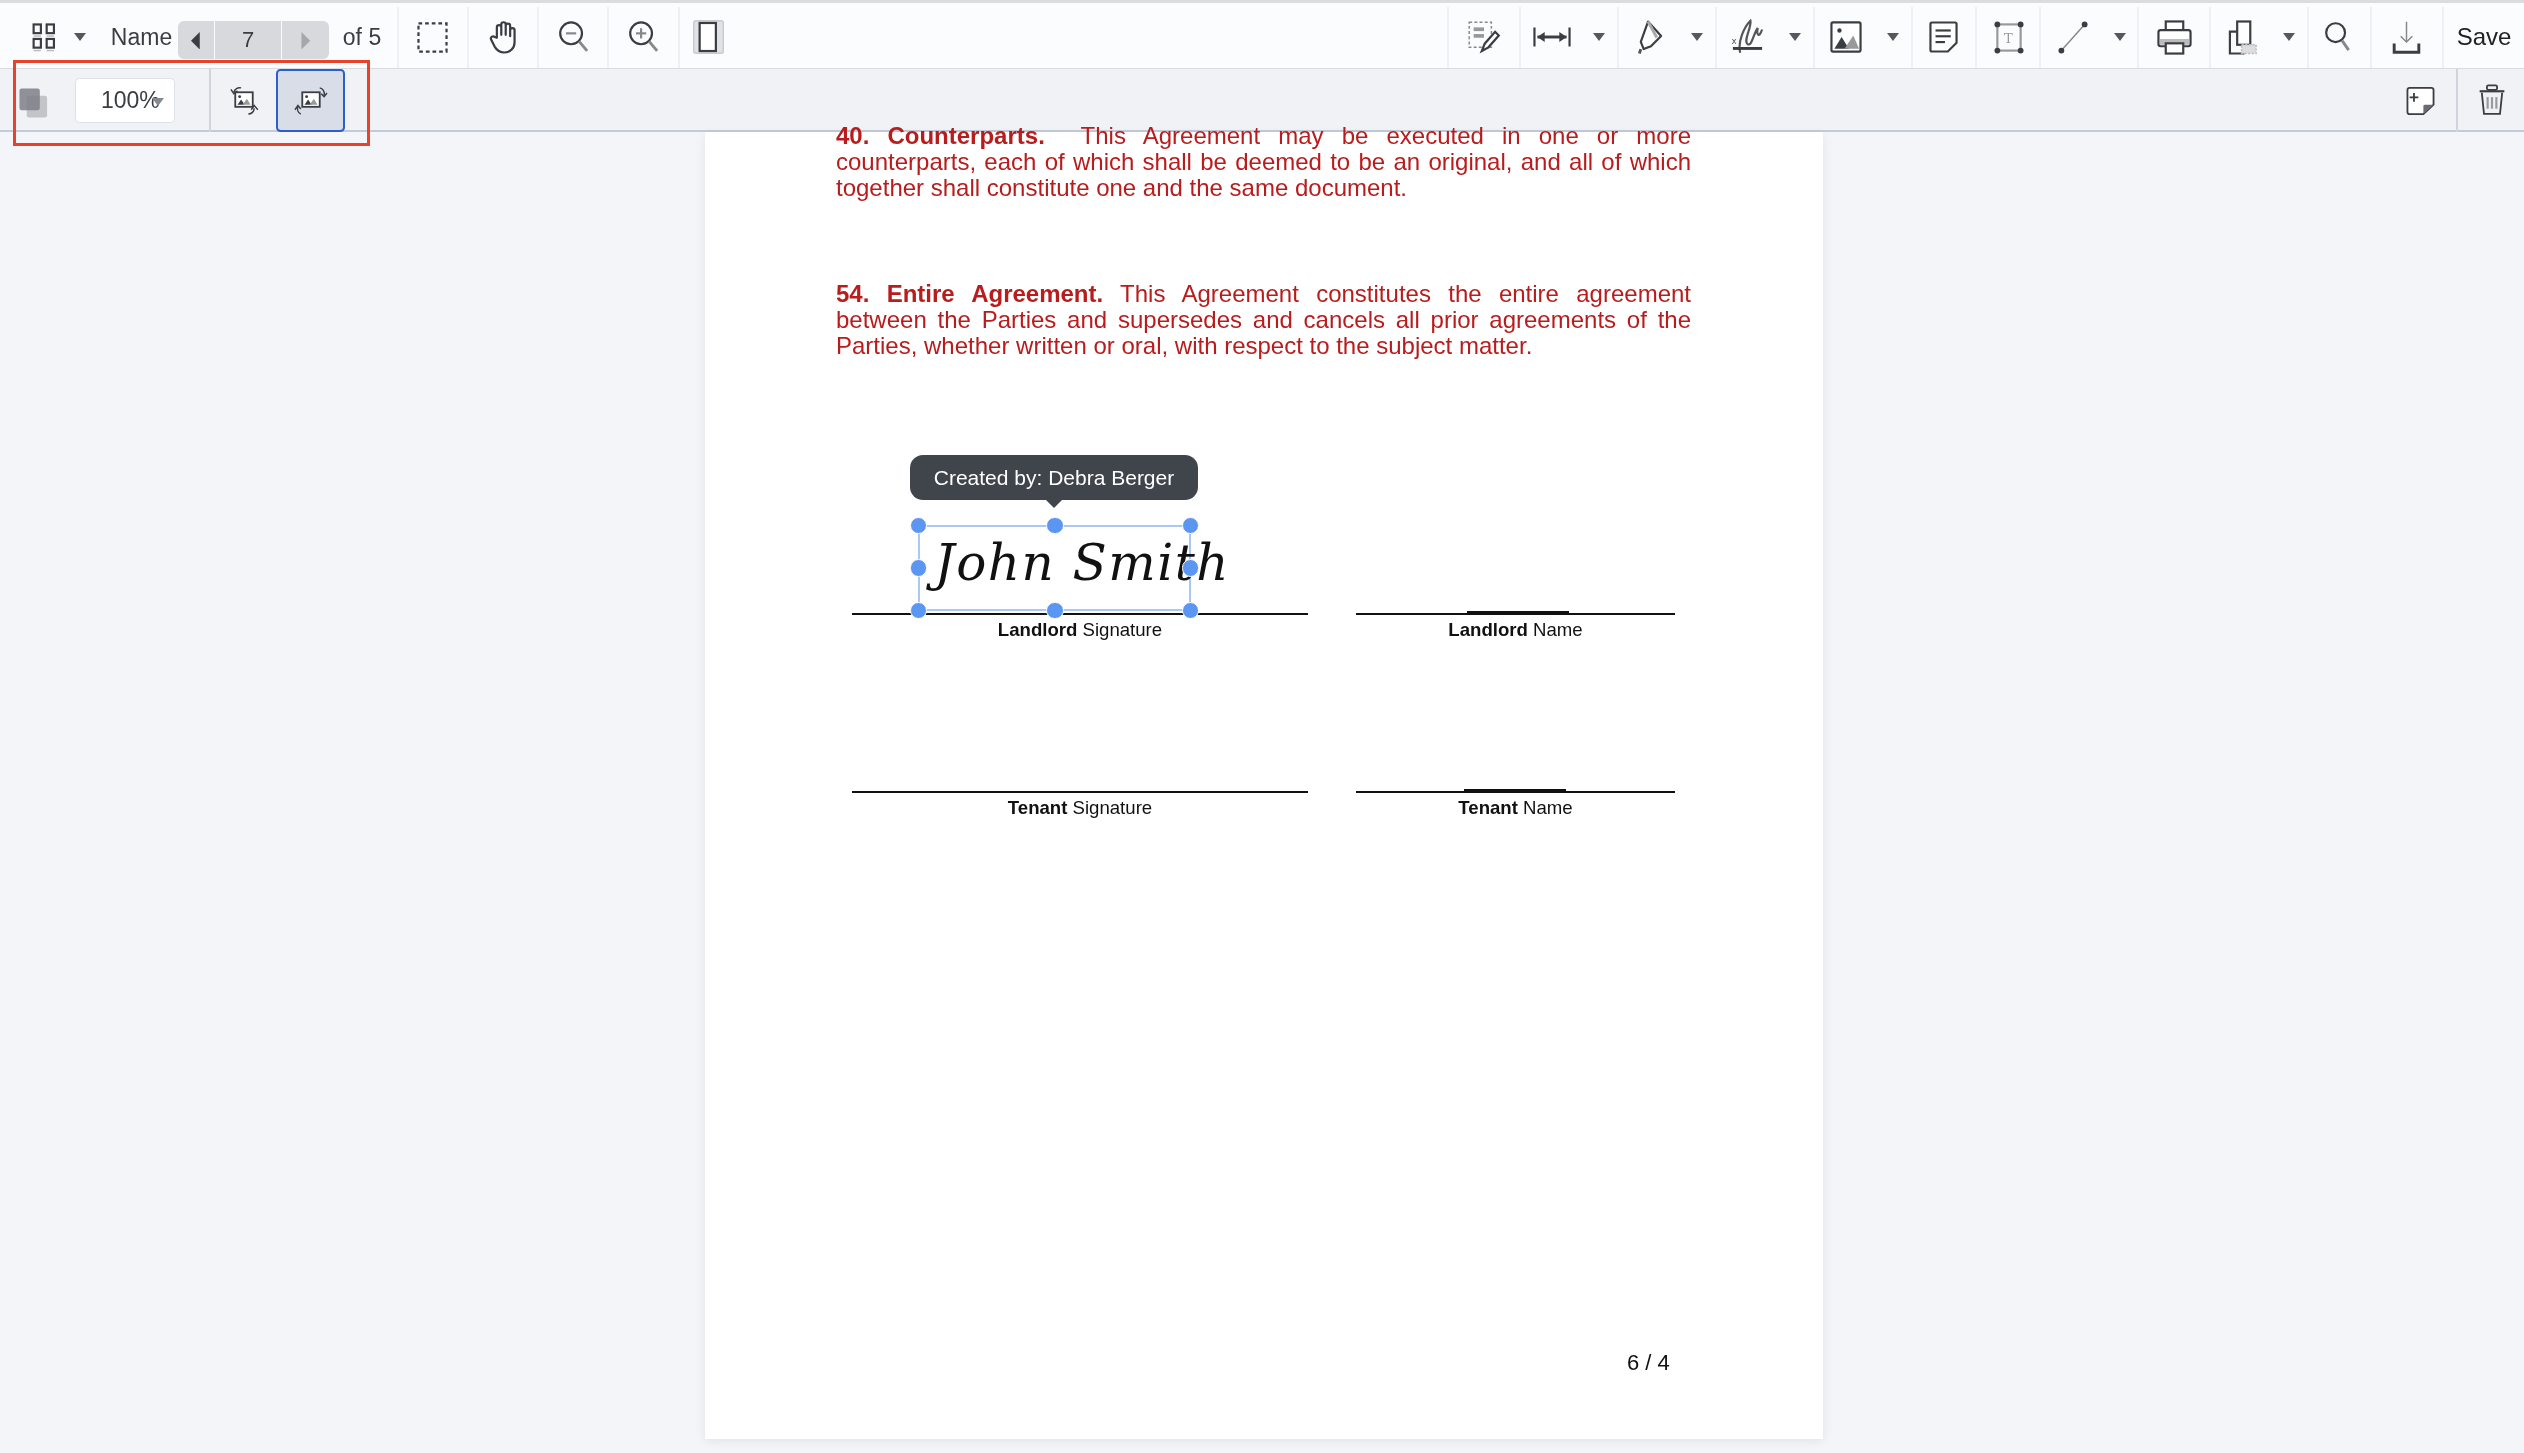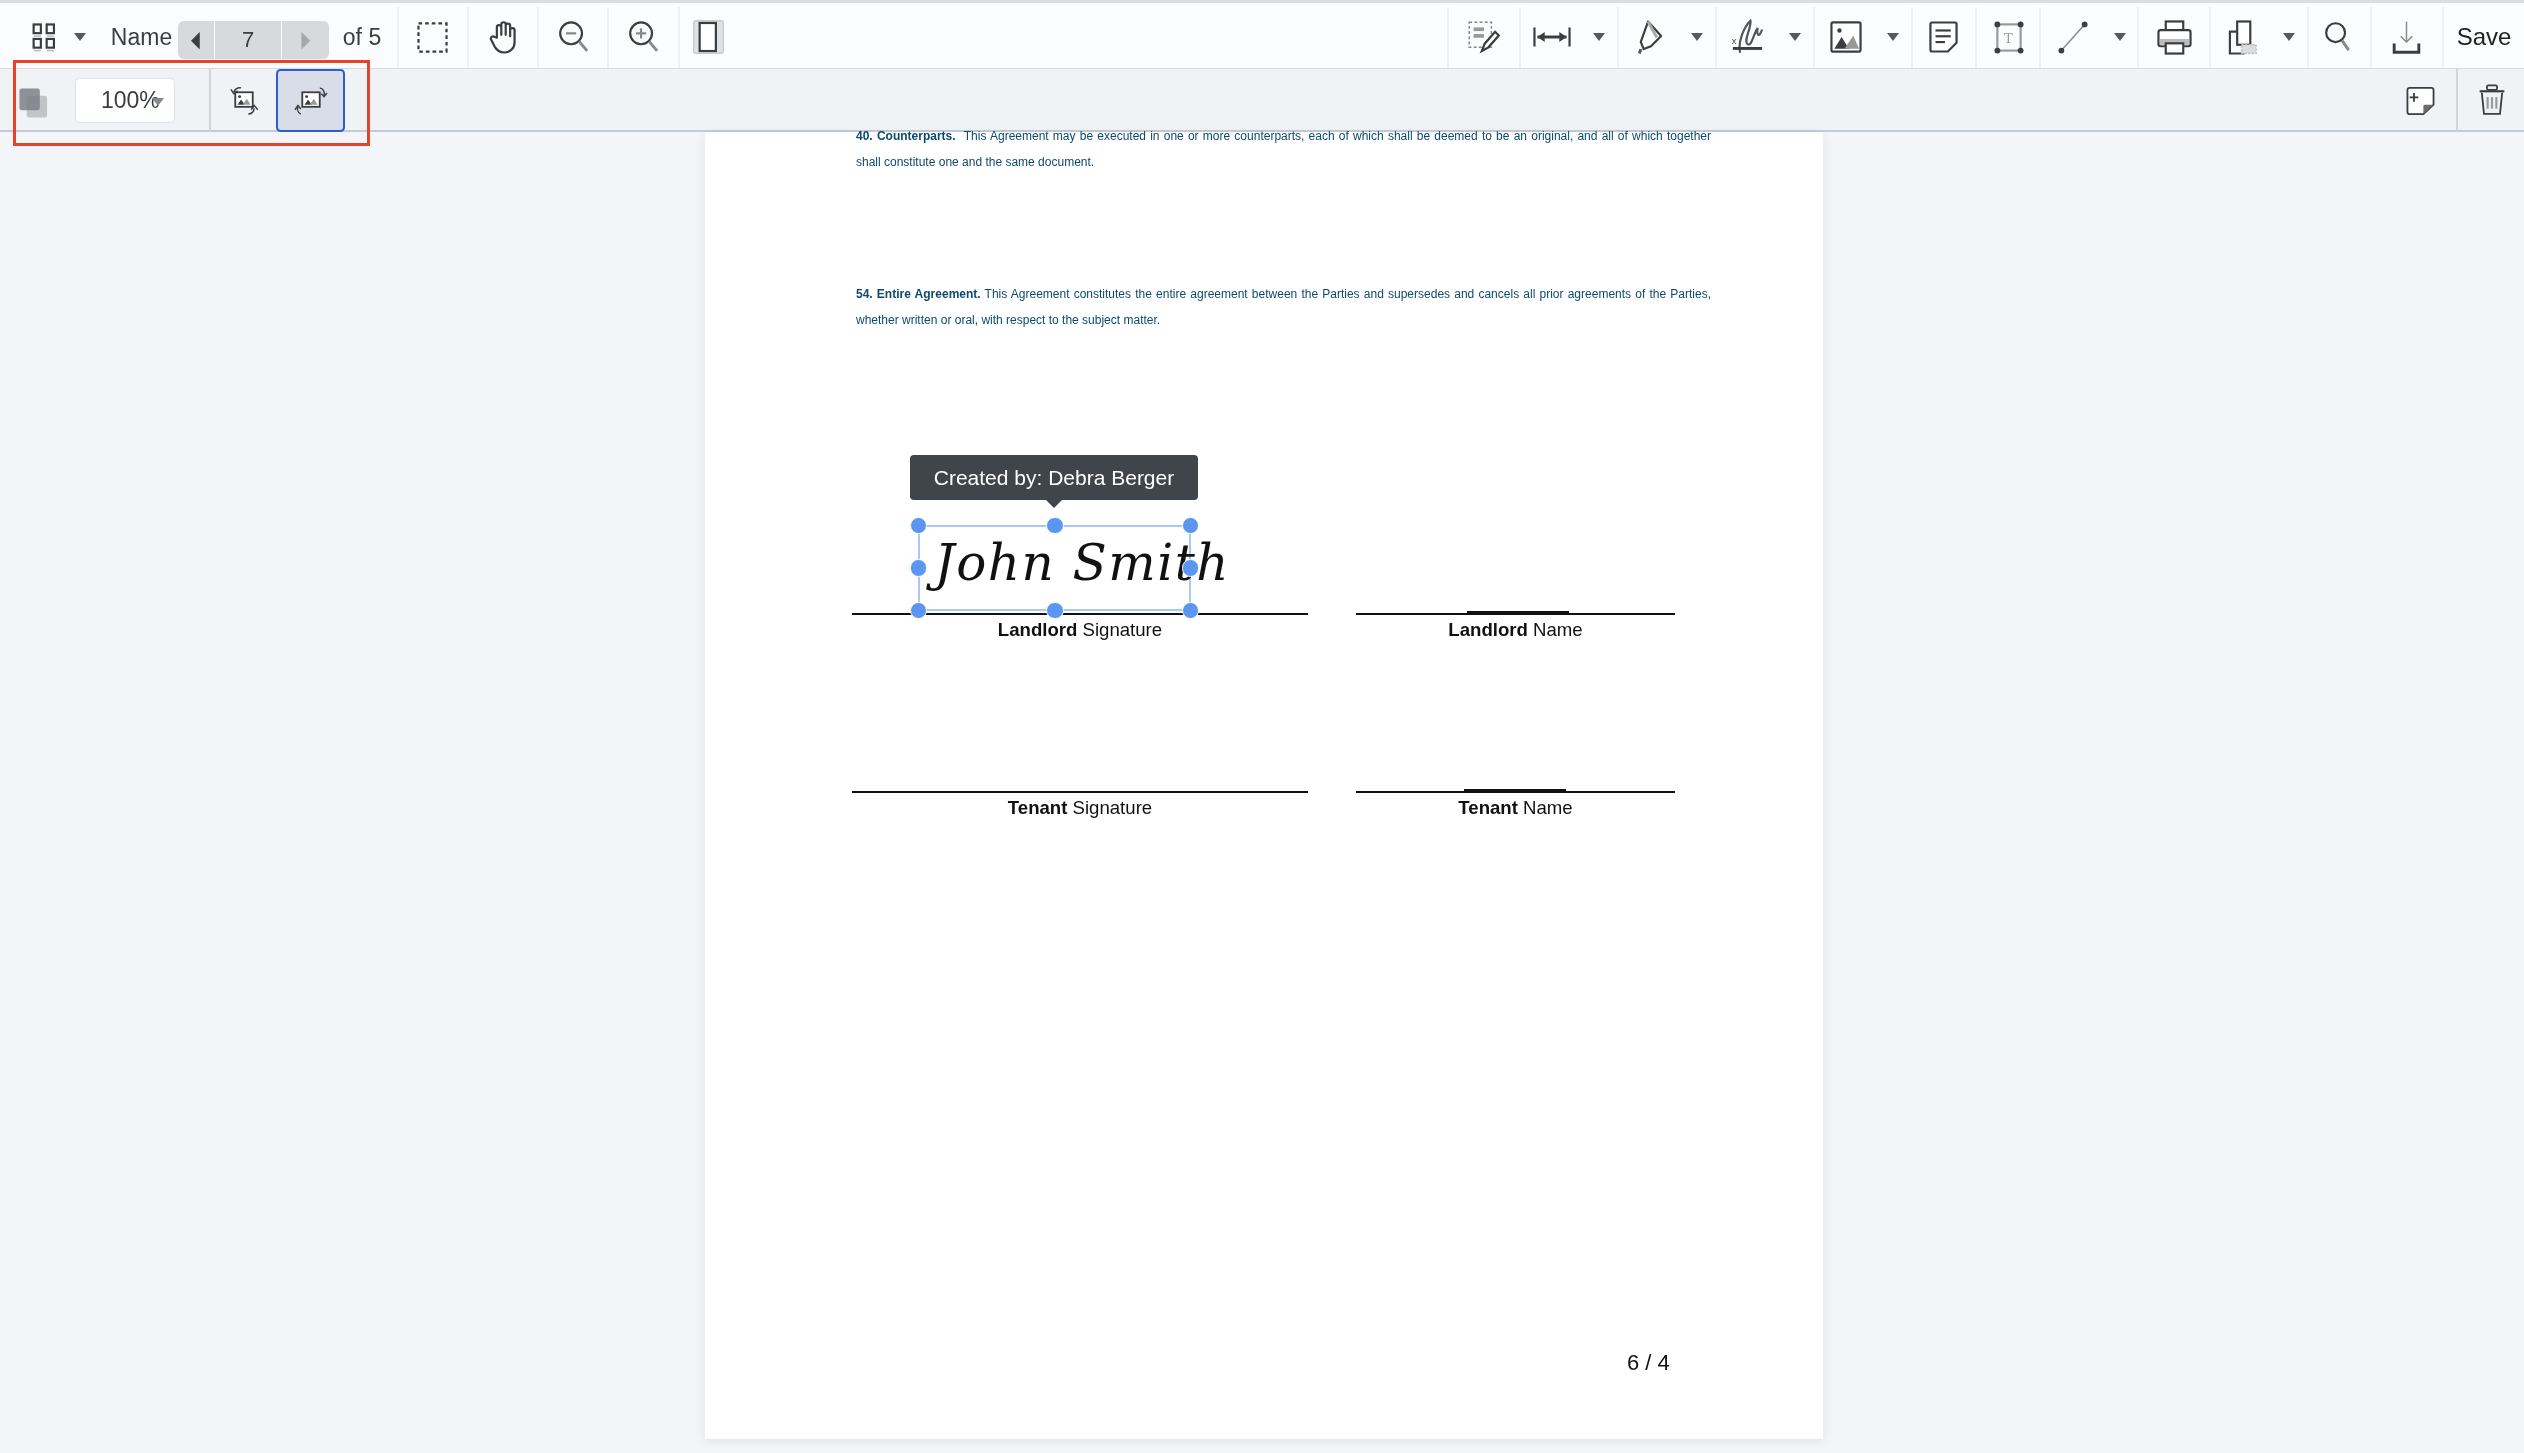--- a/index.html
+++ b/index.html
@@ -21,29 +21,29 @@
   .subbar { position: absolute; left: 0; top: 69px; width: 2525px; height: 63px; background: #f1f2f6; border-bottom: 2.2px solid #c3cbd9; }
   .zoom-select { position: absolute; left: 75px; top: 8.8px; width: 100px; height: 45px; background: #fff; border: 1.5px solid #dde2ea; border-radius: 4.4px; display: flex; align-items: center; padding-left: 25px; font-size: 23px; color: #3a3d42; }
   .zoom-select .caret { position: absolute; right: 10.2px; top: 19px; border-top-color: #86898f; }
   .sub-sep { position: absolute; top: 0; width: 1.5px; height: 63px; background: #cfd4dd; }
   .rot-btn { position: absolute; top: 0; width: 69px; height: 63px; display: flex; align-items: center; justify-content: center; }
   .rot-btn.active { background: #d9dde8; border: 2.9px solid #2b5fcc; border-radius: 4.4px; }
   .highlight-box { position: absolute; left: 13px; top: 60px; width: 357px; height: 86px; border: 3.7px solid #e8432a; pointer-events: none; }
 
   
   .page { position: absolute; left: 705px; top: 132px; width: 1118px; height: 1307px; background: #fff; box-shadow: 0 2.9px 10.2px rgba(0,0,0,0.08); }
-  .para { position: absolute; left: 131px; width: 855px; font-size: 12px; line-height: 26px; color: #0c4a6e; text-align: justify; font-family: "Liberation Sans", sans-serif; margin-left: 20px; }
+  .para { position: absolute; left: 131px; width: 855px; font-size: 24px; line-height: 26px; color: #b91c1c; text-align: justify; font-family: "Liberation Sans", sans-serif; }
   .para b { font-weight: bold; }
   .sig-line { position: absolute; height: 2.2px; background: #111; }
   .sig-label { position: absolute; font-size: 18.6px; color: #111; text-align: center; }
   .short-line { position: absolute; height: 2.2px; background: #111; }
   .pagenum { position: absolute; left: 922px; top: 1218px; font-size: 22px; color: #111; }
 
   
-  .tooltip { position: absolute; left: 910px; top: 455px; width: 288px; height: 45px; background: #40454c; border-radius: 4px; color: #fff; font-size: 21px; display: flex; align-items: center; justify-content: center; }
+  .tooltip { position: absolute; left: 910px; top: 455px; width: 288px; height: 45px; background: #40454c; border-radius: 13px; color: #fff; font-size: 21px; display: flex; align-items: center; justify-content: center; }
   .tooltip::after { content: ""; position: absolute; left: 136px; bottom: -8px; border-left: 8px solid transparent; border-right: 8px solid transparent; border-top: 8px solid #40454c; }
   .sig-box { position: absolute; left: 918px; top: 525px; width: 273px; height: 86px; border: 2.2px solid #a9c8f5; }
   .handle { position: absolute; width: 17.5px; height: 17.5px; border-radius: 50%; background: #5a96f2; border: 1.5px solid #fff; }
   .sig-text { position: absolute; left: 14.6px; top: 7.3px; font-family: "DejaVu Serif", serif; font-style: italic; font-size: 50px; color: #111; letter-spacing: 1.5px; white-space: nowrap; }
 </style>
 </head>
 <body>
 
 <div class="topbar">
   <div class="tb-item" style="left:22px;width:44px;">

